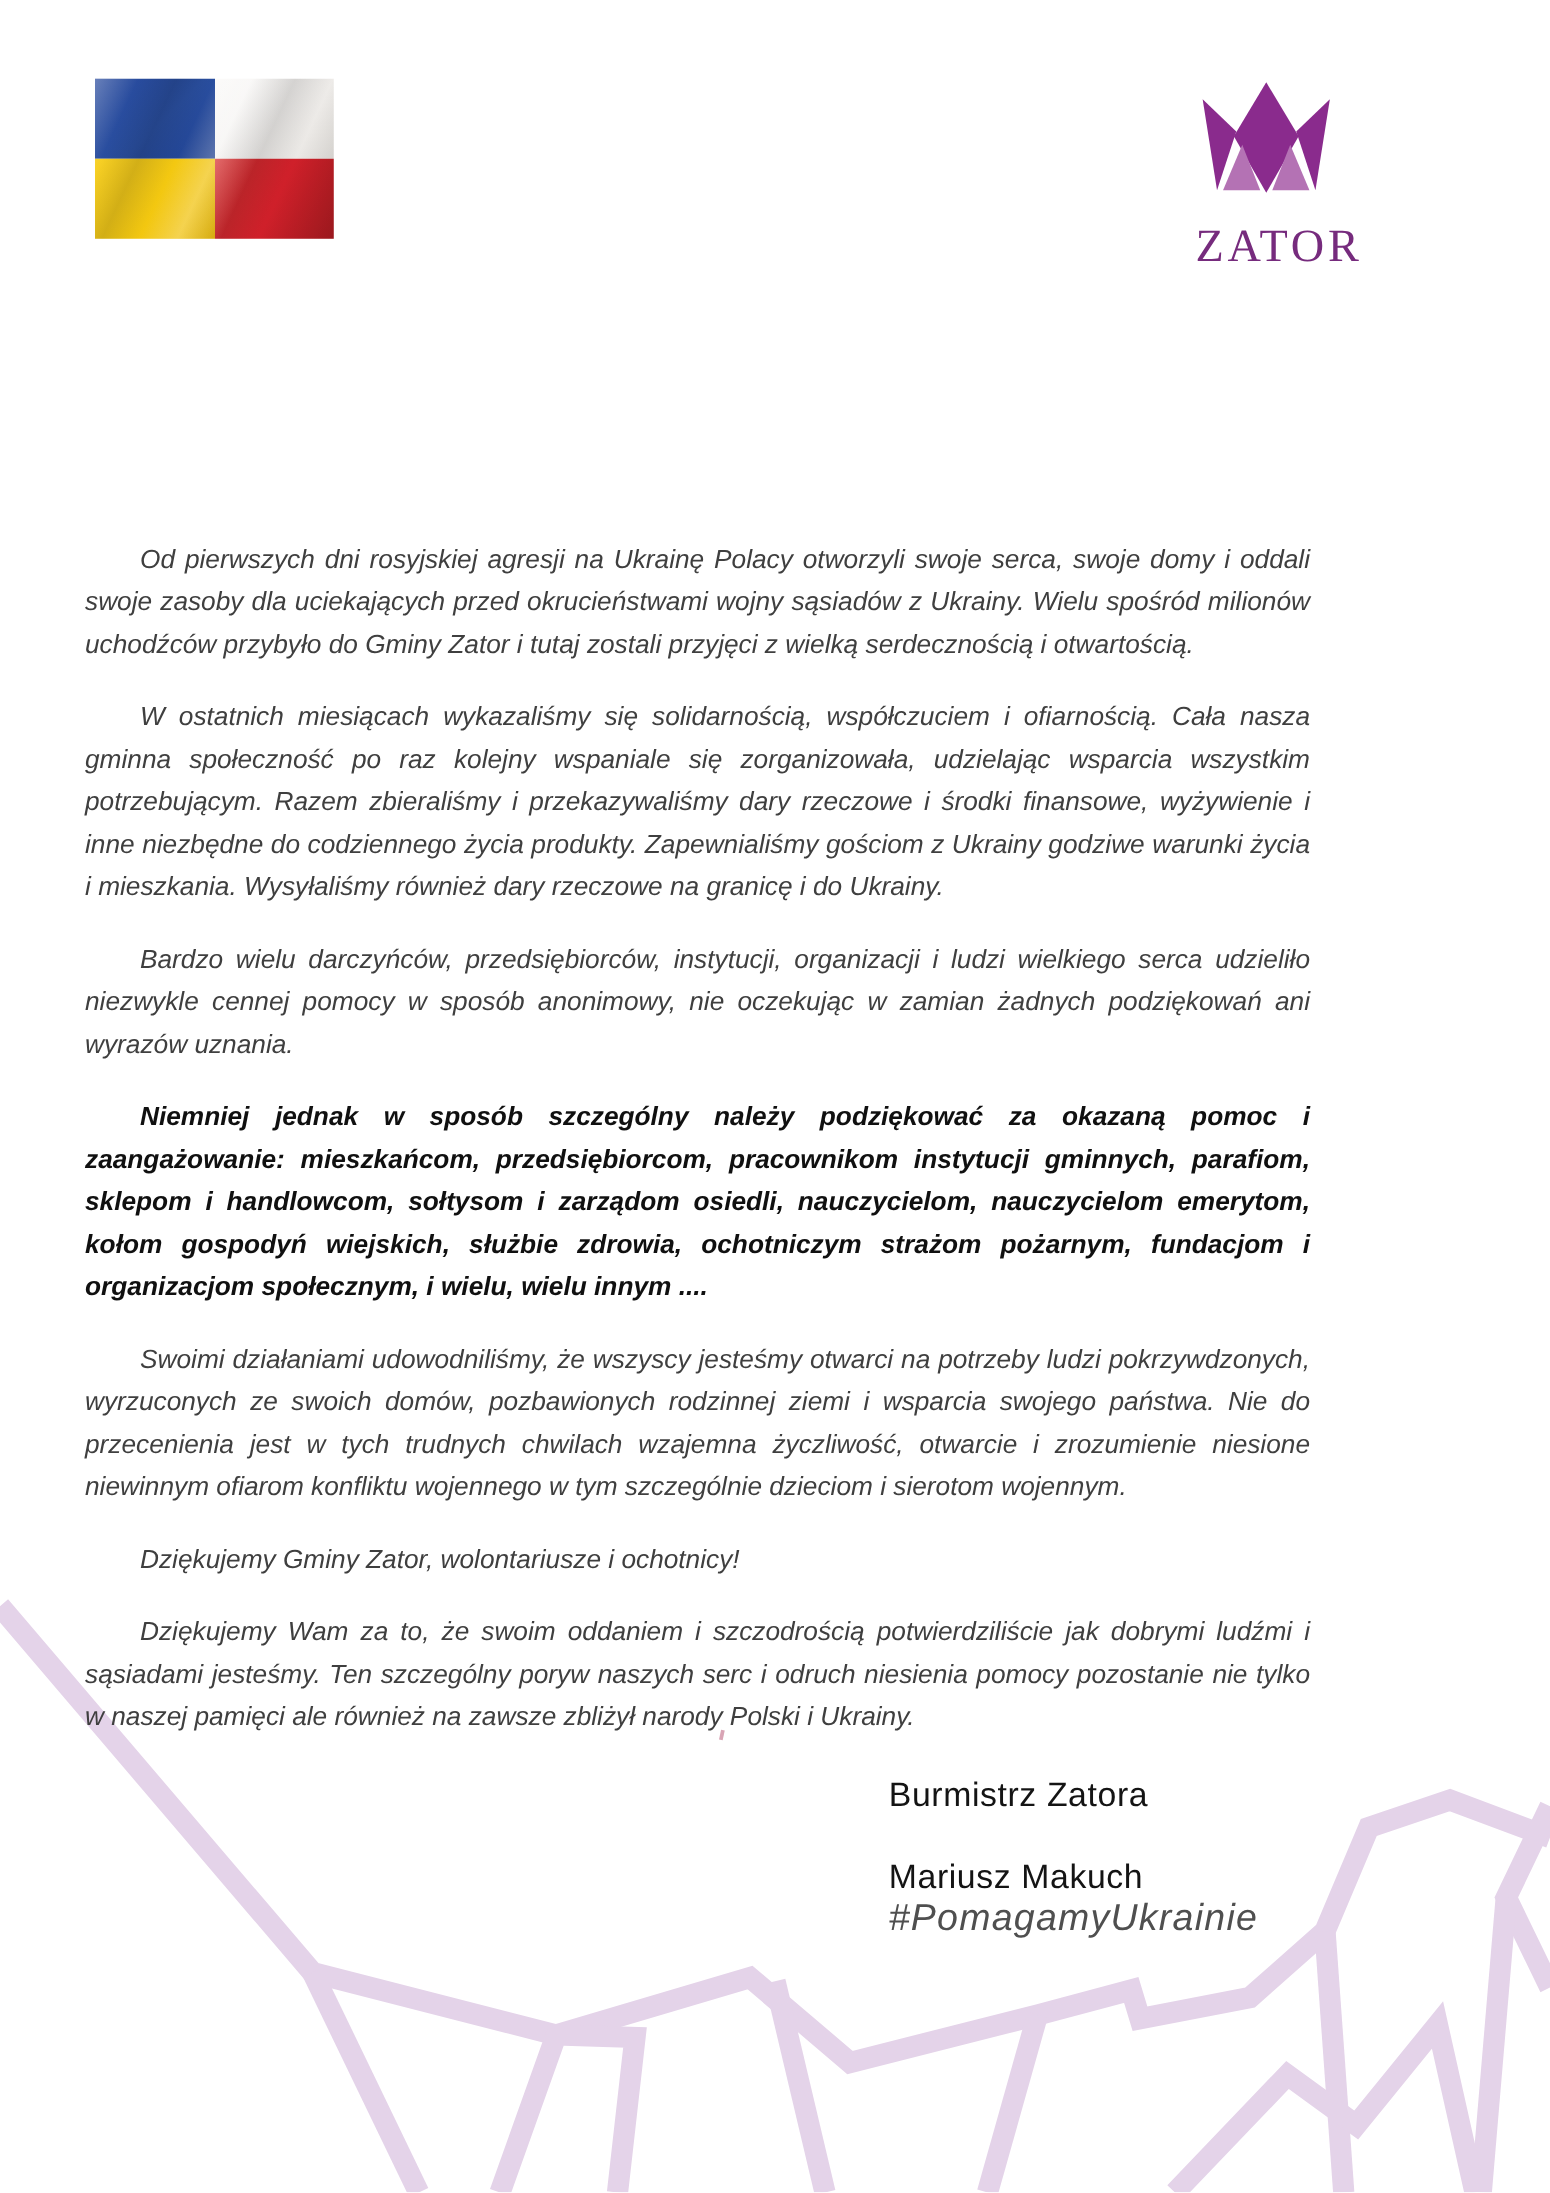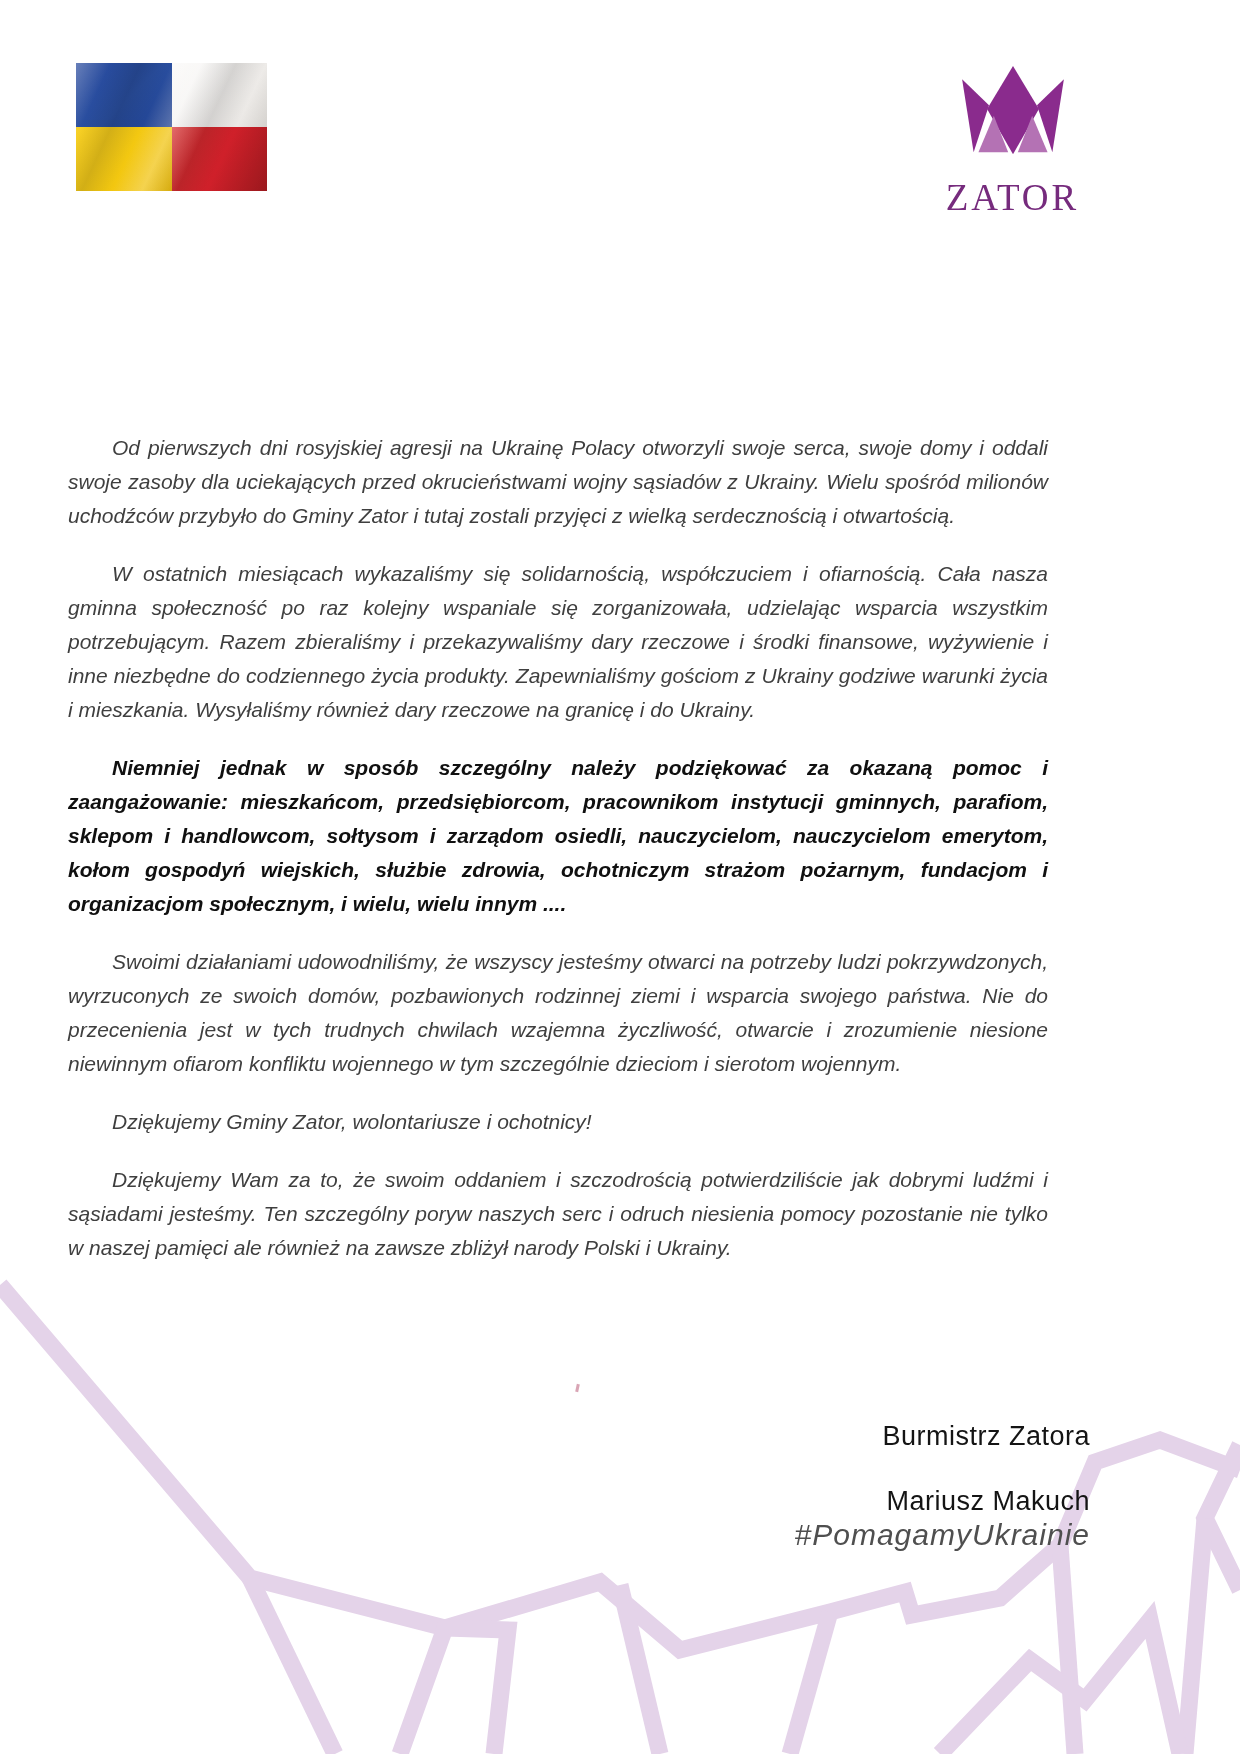--- a/index.html
+++ b/index.html
@@ -20,21 +20,21 @@
   .q.ua-yellow{left:0;top:50%;background:linear-gradient(120deg,#f7d026,var(--flag_yellow) 50%,#eebc05);}
   .q.pl-white{left:50%;top:0;background:linear-gradient(125deg,#fcfbfa,var(--flag_white) 50%,#e7e4e0);}
   .q.pl-red{left:50%;top:50%;background:linear-gradient(115deg,#da3434,var(--flag_red) 50%,#b81d23);}
   .flag .sheen{position:absolute;inset:0;background:
     linear-gradient(115deg,
       rgba(255,255,255,.30) 0%,rgba(255,255,255,0) 14%,
       rgba(0,0,0,.14) 26%,rgba(255,255,255,0) 38%,
       rgba(255,255,255,.28) 50%,rgba(0,0,0,.12) 64%,
       rgba(255,255,255,0) 76%,rgba(0,0,0,.16) 100%);}
   
-  .logo{position:absolute;left:935px;top:63px;width:155px;text-align:center;z-index:2;}
+  .logo{position:absolute;left:935px;top:63px;width:155px;text-align:right;z-index:2;}
   .logo svg{display:block;margin:0 auto;width:128px;height:96px;}
   .crown-dark{fill:var(--crown_dark);}
   .crown-light{fill:var(--crown_light);}
   .wordmark{
     margin-top:20px;
     font-family:"Liberation Serif",serif;
     font-size:37px;line-height:37px;
     letter-spacing:3px;
     color:var(--wordmark_purple);
   }
@@ -51,21 +51,21 @@
     position:absolute;left:68px;top:415px;width:980px;z-index:2;
     font-style:italic;font-size:21px;line-height:34px;
     color:var(--body_text);
     text-align:justify;
   }
   .body p{margin:16px 0 24px 0;text-indent:44px;}
   .body p.bold{font-weight:700;color:var(--bold_text);}
   .body p.salutation{text-align:left;}
   .stray{position:absolute;left:576px;top:1384px;width:3px;height:8px;background:#cf8fa2;transform:rotate(12deg);opacity:.8;z-index:2;}
   
-  .signature{position:absolute;left:680px;top:1421px;width:410px;text-align:right;z-index:2;}
+  .signature{position:absolute;left:711px;top:1421px;width:410px;text-align:left;z-index:2;}
   .sig-role,.sig-name{
     font-size:27px;line-height:30px;color:#141414;font-style:normal;letter-spacing:0.5px;
   }
   .sig-role{margin-bottom:35px;}
   .sig-name{margin-bottom:4px;}
   .sig-hash{font-size:30px;line-height:30px;font-style:italic;color:#4f4f4f;letter-spacing:1px;}
   
   .dateline{
     position:absolute;left:382px;top:1666px;width:400px;text-align:center;z-index:2;
     font-size:21px;color:#161616;letter-spacing:0.3px;
@@ -104,20 +104,21 @@
       <polygon class="crown-light" points="45,55 29,93 60,93"></polygon>
       <polygon class="crown-light" points="85,55 70,93 101,93"></polygon>
     </svg>
     <div class="wordmark">ZATOR</div>
   </div>
 
 
   <div class="body">
     <p>Od pierwszych dni rosyjskiej agresji na Ukrainę Polacy otworzyli swoje serca, swoje domy i oddali swoje zasoby dla uciekających przed okrucieństwami wojny sąsiadów z Ukrainy. Wielu spośród milionów uchodźców przybyło do Gminy Zator i tutaj zostali przyjęci z wielką serdecznością i otwartością.</p>
     <p>W ostatnich miesiącach wykazaliśmy się solidarnością, współczuciem i ofiarnością. Cała nasza gminna społeczność po raz kolejny wspaniale się zorganizowała, udzielając wsparcia wszystkim potrzebującym. Razem zbieraliśmy i przekazywaliśmy dary rzeczowe i środki finansowe, wyżywienie i inne niezbędne do codziennego życia produkty. Zapewnialiśmy gościom z Ukrainy godziwe warunki życia i mieszkania. Wysyłaliśmy również dary rzeczowe na granicę i do Ukrainy.</p>
+    <p>Bardzo wielu darczyńców, przedsiębiorców, instytucji, organizacji i ludzi wielkiego serca udzieliło niezwykle cennej pomocy w sposób anonimowy, nie oczekując w zamian żadnych podziękowań ani wyrazów uznania.</p>
     <p class="bold">Niemniej jednak w sposób szczególny należy podziękować za okazaną pomoc i zaangażowanie: mieszkańcom, przedsiębiorcom, pracownikom instytucji gminnych, parafiom, sklepom i handlowcom, sołtysom i zarządom osiedli, nauczycielom, nauczycielom emerytom, kołom gospodyń wiejskich, służbie zdrowia, ochotniczym strażom pożarnym, fundacjom i organizacjom społecznym, i wielu, wielu innym ....</p>
     <p>Swoimi działaniami udowodniliśmy, że wszyscy jesteśmy otwarci na potrzeby ludzi pokrzywdzonych, wyrzuconych ze swoich domów, pozbawionych rodzinnej ziemi i wsparcia swojego państwa. Nie do przecenienia jest w tych trudnych chwilach wzajemna życzliwość, otwarcie i zrozumienie niesione niewinnym ofiarom konfliktu wojennego w tym szczególnie dzieciom i sierotom wojennym.</p>
     <p class="salutation">Dziękujemy Gminy Zator, wolontariusze i ochotnicy!</p>
     <p>Dziękujemy Wam za to, że swoim oddaniem i szczodrością potwierdziliście jak dobrymi ludźmi i sąsiadami jesteśmy. Ten szczególny poryw naszych serc i odruch niesienia pomocy pozostanie nie tylko w naszej pamięci ale również na zawsze zbliżył narody Polski i Ukrainy.</p>
   </div>
 
   <div class="stray"></div>
 
   <div class="signature">
     <div class="sig-role">Burmistrz Zatora</div>

